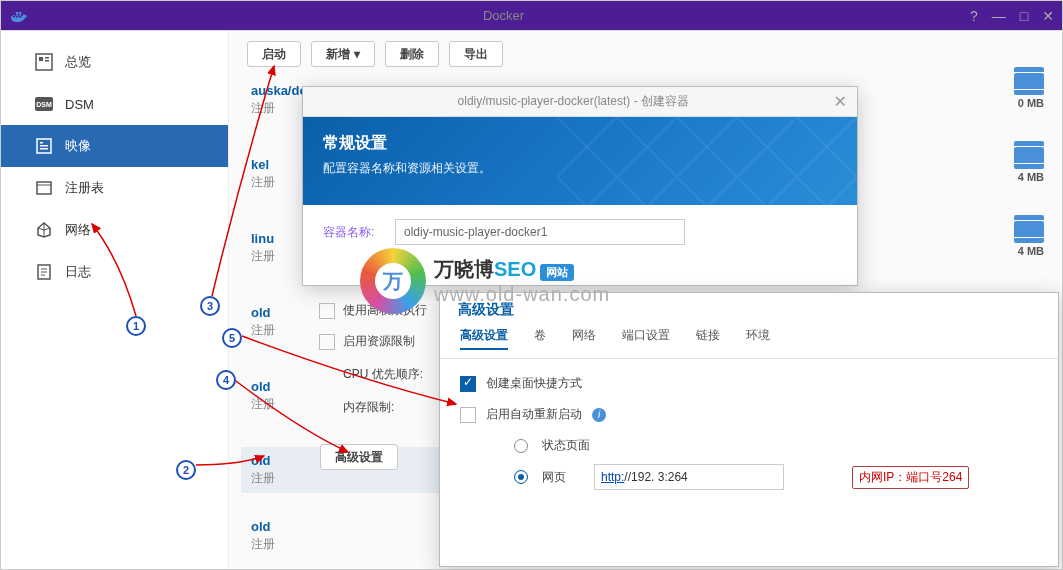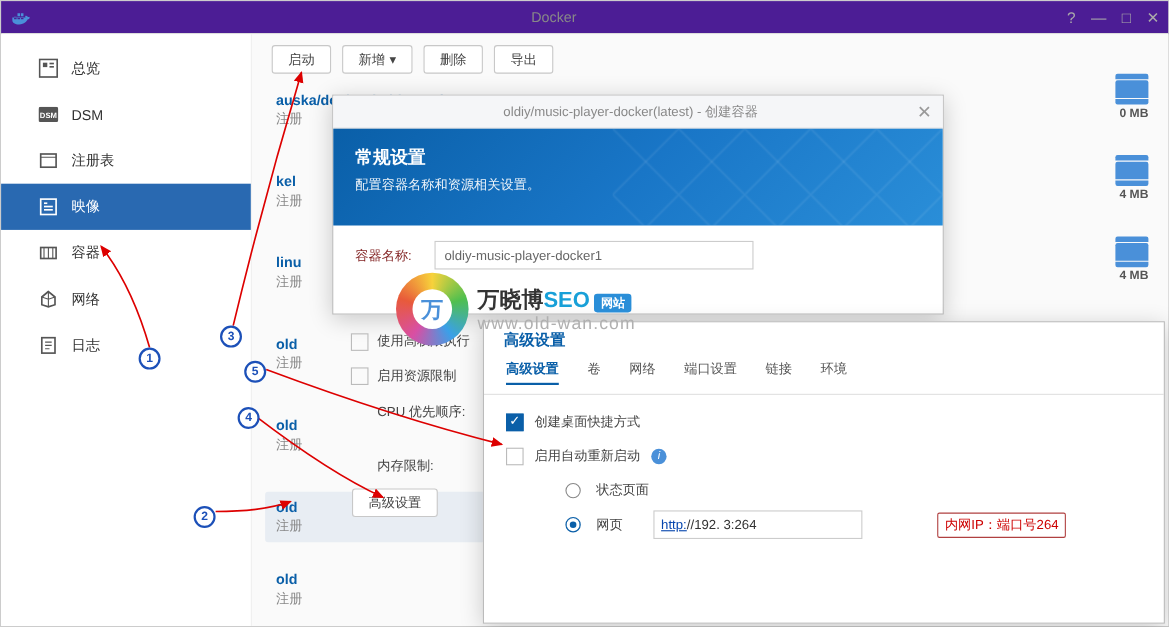--- a/index.html
+++ b/index.html
@@ -12,21 +12,21 @@
     .win-controls { display: flex; gap: 14px; color: #aaa; font-size: 14px; }
     
     .body { flex: 1; display: flex; }
     .sidebar { width: 228px; background: #fff; border-right: 1px solid #eee; padding-top: 10px; }
     .nav-item { height: 42px; display: flex; align-items: center; padding-left: 34px; font-size: 13px; color: #333; cursor: pointer; gap: 12px; }
     .nav-item.active { background: #2969b1; color: #fff; }
     .nav-icon { width: 18px; height: 18px; display: inline-flex; align-items: center; justify-content: center; }
     
     .main { flex: 1; background: #fafafa; padding: 10px 18px; position: relative; }
     .toolbar { display: flex; gap: 10px; margin-bottom: 10px; }
-    .btn { height: 26px; padding: 0 14px; border: 1px solid #c8c8c8; background: #fff; border-radius: 3px; font-size: 12px; color: #444; cursor: pointer; display: inline-flex; align-items: center; gap: 4px; }
+    .btn { height: 26px; padding: 0 14px; border: 1px solid #c8c8c8; background: #fff; border-radius: 3px; font-size: 12px; color: #444; cursor: pointer; display: inline-flex; align-items: center; gap: 4px; font-weight: bold; }
     
     .image-row { padding: 6px 4px; }
     .image-title { color: #0a5fa8; font-weight: bold; font-size: 13px; display: flex; align-items: center; gap: 6px; }
     .image-sub { color: #888; font-size: 12px; margin-top: 2px; }
     .image-row.sel { background: #e8edf3; margin: 0 -6px; padding: 6px 10px; border-radius: 3px; }
     
     .disk-badge { position: absolute; right: 0px; width: 44px; height: 36px; display: flex; flex-direction: column; align-items: flex-end; justify-content: center; }
     .disk-icon { width: 30px; height: 18px; background: #4a90d9; border-radius: 2px 2px 0 0; position: relative; }
     .disk-icon::before, .disk-icon::after { content: ''; position: absolute; left: 0; width: 100%; height: 5px; background: #4a90d9; }
     .disk-icon::before { top: -6px; border-radius: 2px 2px 0 0; }
@@ -36,21 +36,21 @@
     
     .modal1 { position: absolute; left: 302px; top: 86px; width: 556px; height: 200px; background: #fff; border: 1px solid #bbb; box-shadow: 0 4px 20px rgba(0,0,0,0.2); z-index: 10; }
     .modal1-title { height: 30px; background: #f5f6f8; border-bottom: 1px solid #ddd; display: flex; align-items: center; color: #888; font-size: 12px; padding: 0 10px; }
     .modal1-title-text { flex: 1; text-align: center; }
     .modal1-close { color: #999; cursor: pointer; font-size: 16px; }
     .modal1-banner { height: 88px; background: linear-gradient(135deg, #0a5fa8 0%, #1976c7 50%, #2a8ed8 100%); color: #fff; padding: 16px 20px; position: relative; overflow: hidden; }
     .modal1-banner::after { content: ''; position: absolute; top: 0; right: 0; width: 300px; height: 100%; background: linear-gradient(45deg, transparent 48%, rgba(255,255,255,0.08) 50%, transparent 52%), linear-gradient(-45deg, transparent 48%, rgba(255,255,255,0.08) 50%, transparent 52%); background-size: 60px 60px; }
     .banner-h { font-size: 16px; font-weight: bold; margin-bottom: 6px; }
     .banner-p { font-size: 12px; opacity: 0.92; }
     .modal1-body { padding: 14px 20px; display: flex; align-items: center; gap: 12px; }
-    .m1-label { font-size: 12px; color: #7f1d1d; width: 60px; }
+    .m1-label { font-size: 12px; color: #8b5cf6; width: 60px; }
     .m1-input { flex: 1; height: 26px; border: 1px solid #ccc; padding: 0 8px; font-size: 12px; color: #666; background: #fff; max-width: 290px; }
     .cbx { width: 16px; height: 16px; border: 1px solid #bbb; }
     
     .adv-btn-wrap { position: absolute; left: 320px; top: 444px; z-index: 20; }
     
     
     .modal2 { position: absolute; left: 439px; top: 292px; width: 620px; height: 275px; background: #fff; border: 1px solid #bbb; box-shadow: 0 4px 20px rgba(0,0,0,0.2); z-index: 30; }
     .modal2-head { height: 34px; padding: 0 18px; color: #0a5fa8; font-size: 14px; font-weight: bold; display: flex; align-items: center; }
     .tabs { display: flex; gap: 26px; padding: 0 20px 8px; border-bottom: 1px solid #e0e0e0; font-size: 12px; color: #555; }
     .tab { cursor: pointer; padding-bottom: 4px; }
@@ -72,21 +72,21 @@
     
     
     .wm { position: absolute; left: 360px; top: 248px; z-index: 60; display: flex; align-items: center; gap: 8px; pointer-events: none; }
     .wm-logo { width: 66px; height: 66px; border-radius: 50%; background: conic-gradient(#f7d23b, #4fbf4f, #3aa0e8, #d84fa4, #e85a3a, #f7d23b); display: flex; align-items: center; justify-content: center; }
     .wm-logo-in { width: 36px; height: 36px; background: #fff; border-radius: 50%; display: flex; align-items: center; justify-content: center; color: #4a90d9; font-weight: bold; font-size: 20px; }
     .wm-text { display: flex; flex-direction: column; }
     .wm-top { font-size: 20px; font-weight: bold; }
     .wm-top .a { color: #333; }
     .wm-top .b { color: #18a0d8; }
     .wm-badge { display: inline-block; background: #2a8ed8; color: #fff; font-size: 11px; padding: 1px 6px; border-radius: 3px; margin-left: 4px; }
-    .wm-url { color: #b0b0b0; font-size: 16px; letter-spacing: 1px; }
+    .wm-url { color: #b0b0b0; font-size: 20px; letter-spacing: 1px; }
   </style>
 </head>
 <body>
 
 <div class="window">
   <div class="titlebar">
     <svg class="docker-icon" viewBox="0 0 24 18">
         <path fill="#4a90d9" d="M4 8h3v3H4zm4 0h3v3H8zm4 0h3v3h-3zm-4-4h3v3H8zm4 0h3v3h-3zM2 12c0 3 3 5 8 5 6 0 9-4 10-6 1 0 3-1 2-3-1 1-2 0-2 0s-1-2-3-1c0 0 0 2 1 2H2z"></path>
       </svg>
     <span class="title-text">Docker</span>
@@ -112,48 +112,39 @@
         </div>
       <div class="nav-item">
           <span class="nav-icon">
             <svg width="18" height="14">
               <rect width="18" height="14" rx="2" fill="#555"></rect>
               <text x="9" y="10" fill="#fff" font-size="7" font-weight="bold" text-anchor="middle">DSM</text>
             </svg>
           </span>
           <span>DSM</span>
         </div>
-      <div class="nav-item">
-          <span class="nav-icon">
-            <svg width="18" height="18" viewBox="0 0 18 18">
-              <rect x="2" y="3" width="14" height="12" fill="none" stroke="#555" stroke-width="1.5"></rect>
-              <path d="M2 6h14" stroke="#555"></path>
-            </svg>
-          </span>
-          <span>注册表</span>
-        </div>
       <div class="nav-item active">
           <span class="nav-icon">
             <svg width="18" height="18" viewBox="0 0 18 18">
               <rect x="2" y="2" width="14" height="14" fill="none" stroke="#fff" stroke-width="1.5"></rect>
               <rect x="5" y="5" width="3" height="1.5" fill="#fff"></rect>
               <rect x="5" y="8" width="8" height="1.5" fill="#fff"></rect>
               <rect x="5" y="11" width="8" height="1.5" fill="#fff"></rect>
             </svg>
           </span>
           <span>映像</span>
         </div>
       <div class="nav-item">
           <span class="nav-icon">
             <svg width="18" height="18" viewBox="0 0 18 18">
-              <rect x="2" y="4" width="14" height="10" fill="none" stroke="#555" stroke-width="1.5"></rect>
-              <path d="M5 4v10M9 4v10M13 4v10" stroke="#555"></path>
-            </svg>
-          </span>
-          <span>容器</span>
+              <rect x="2" y="3" width="14" height="12" fill="none" stroke="#555" stroke-width="1.5"></rect>
+              <path d="M2 6h14" stroke="#555"></path>
+            </svg>
+          </span>
+          <span>注册表</span>
         </div>
       <div class="nav-item">
           <span class="nav-icon">
             <svg width="18" height="18" viewBox="0 0 18 18">
               <path d="M9 2L3 7v7l6 2 6-2V7z" fill="none" stroke="#555" stroke-width="1.5"></path>
               <path d="M9 2v14M3 7l6 2 6-2" stroke="#555" fill="none"></path>
             </svg>
           </span>
           <span>网络</span>
         </div>
@@ -250,21 +241,21 @@
 <div style="position:absolute; left:319px; top:302px; z-index:11; font-size:12px; color:#444;">
   <div style="display:flex;align-items:center;gap:8px;">
       <span class="cbx"></span>
       <span>使用高权限执行</span>
     </div>
   <div style="display:flex;align-items:center;gap:8px;margin-top:14px;">
       <span class="cbx"></span>
       <span>启用资源限制</span>
     </div>
   <div style="margin-top:16px;margin-left:24px;">CPU 优先顺序:</div>
-  <div style="margin-top:32px;margin-left:24px;">内存限制:</div>
+  <div style="margin-top:16px;margin-left:24px;">内存限制:</div>
 </div>
 
 <div class="adv-btn-wrap">
   <button class="btn">高级设置</button>
 </div>
 
 <div class="modal2">
   <div class="modal2-head">高级设置</div>
   <div class="tabs">
     <span class="tab active">高级设置</span>

